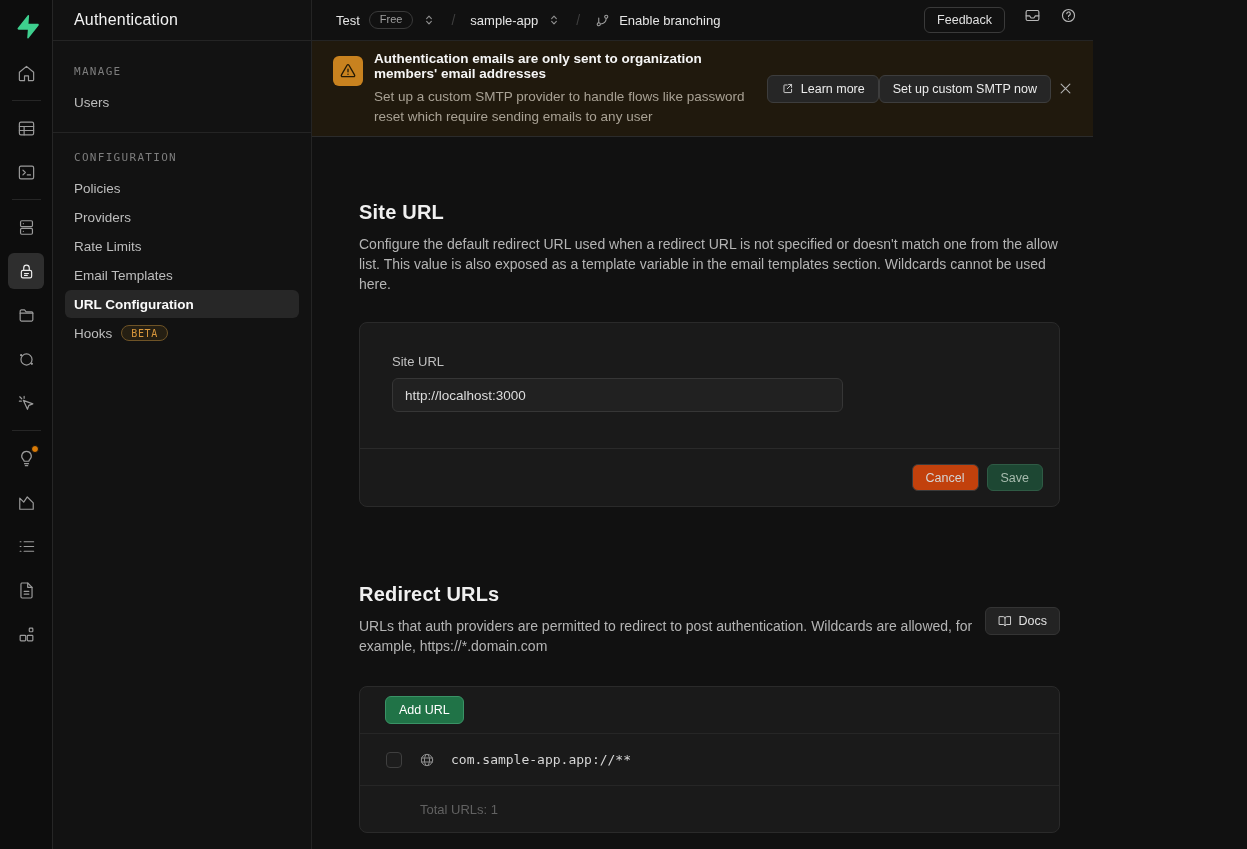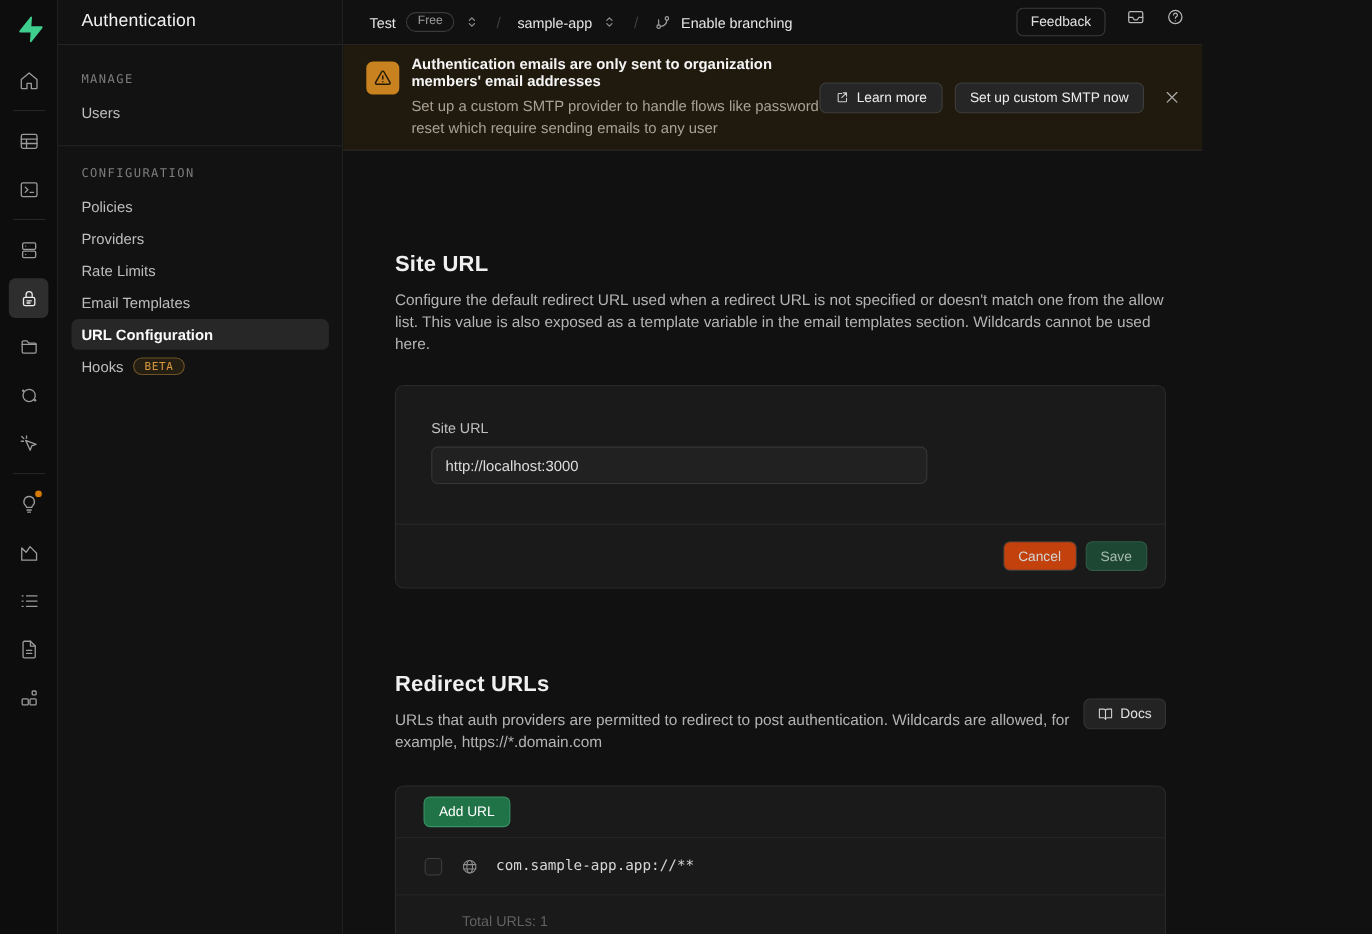--- a/index.html
+++ b/index.html
@@ -101,33 +101,33 @@
   }
   .warn-sq {
     width:30px; height:30px; border-radius:6px; background:#c8821f;
     display:flex; align-items:center; justify-content:center; flex:0 0 30px;
     align-self:flex-start; margin-top:15px;
   }
   .warn-sq svg { width:18px; height:18px; color:#241a05; }
   .banner-text { margin-left:11px; }
   .banner-title { font-size:13.5px; font-weight:700; color:#f5f5f5; margin-bottom:6px; }
   .banner-desc { font-size:13.5px; color:#a8a194; line-height:20px; max-width:518px; }
-  .banner-actions { margin-left:auto; display:flex; align-items:center; gap:11px; }
+  .banner-actions { margin-left:auto; display:flex; align-items:center; gap:0; }
   .btn-dark {
     height:28px; display:inline-flex; align-items:center; gap:7px;
     padding:0 13px; background:#262626; border:1px solid #3d3d3d;
     border-radius:6px; color:#ececec; font-size:12.5px; cursor:pointer;
     font-family:inherit; white-space:nowrap;
   }
   .btn-dark svg { width:13px; height:13px; color:#cfcfcf; }
   .close-x { color:#b0b0b0; margin-left:7px; display:flex; cursor:pointer; }
   .close-x svg { width:15px; height:15px; }
 
   
-  .content { flex:1; overflow:hidden; padding:64px 33px 0 47px;margin-top:28px; }
+  .content { flex:1; overflow:hidden; padding:64px 33px 0 47px; }
   .section-heading { font-size:20px; font-weight:600; color:#f0f0f0; margin-bottom:10px; letter-spacing:.2px; }
   .section-desc { font-size:14px; color:#b4b4b4; line-height:20px; max-width:820px; }
 
   .card {
     margin-top:28px; background:#1a1a1a; border:1px solid #2a2a2a;
     border-radius:8px; overflow:hidden;
   }
   .card-body { padding:31px 32px 36px; }
   .field-label { display:block; font-size:13px; color:#c0c0c0; margin-bottom:9px; }
   .text-input {

